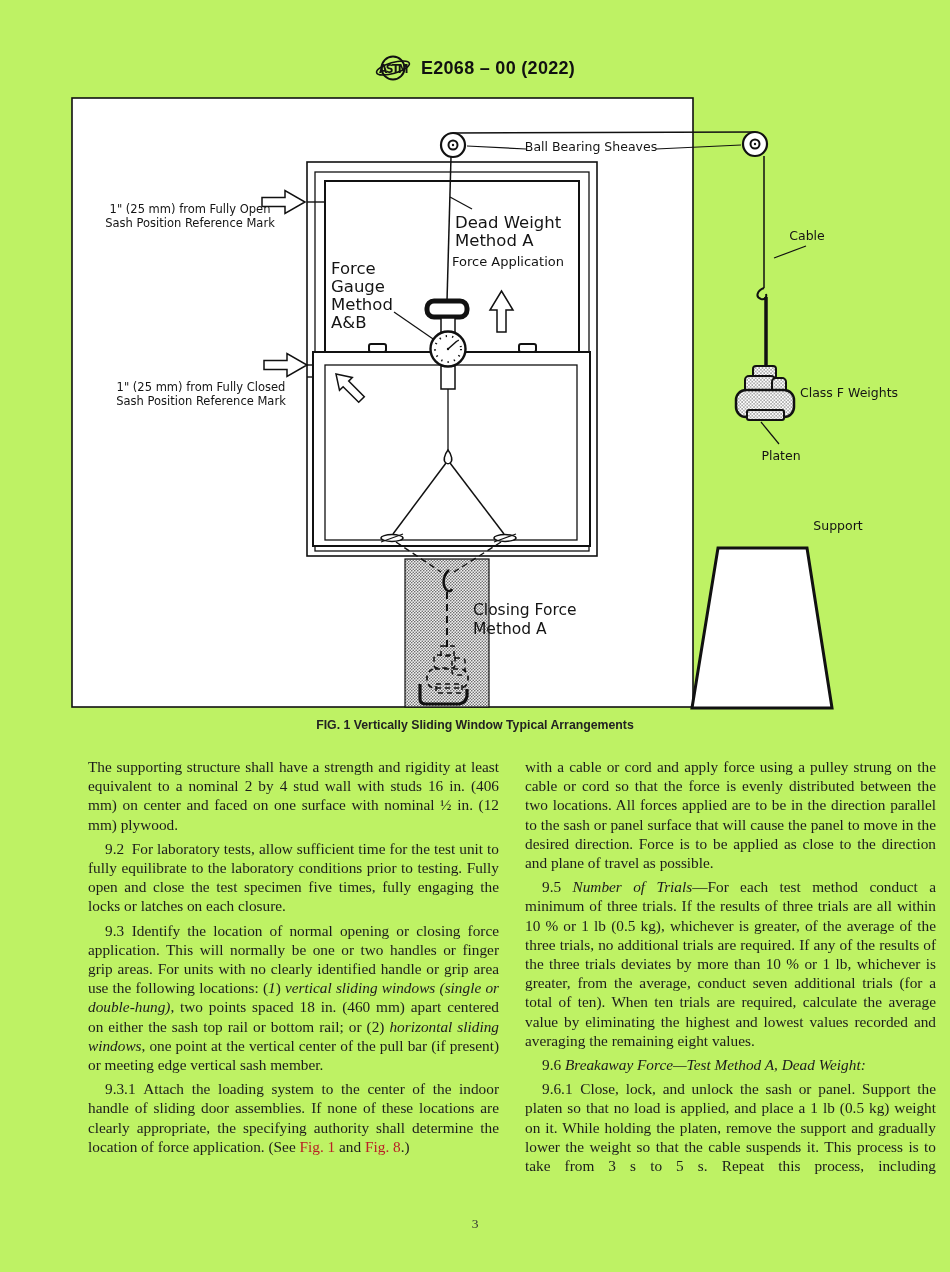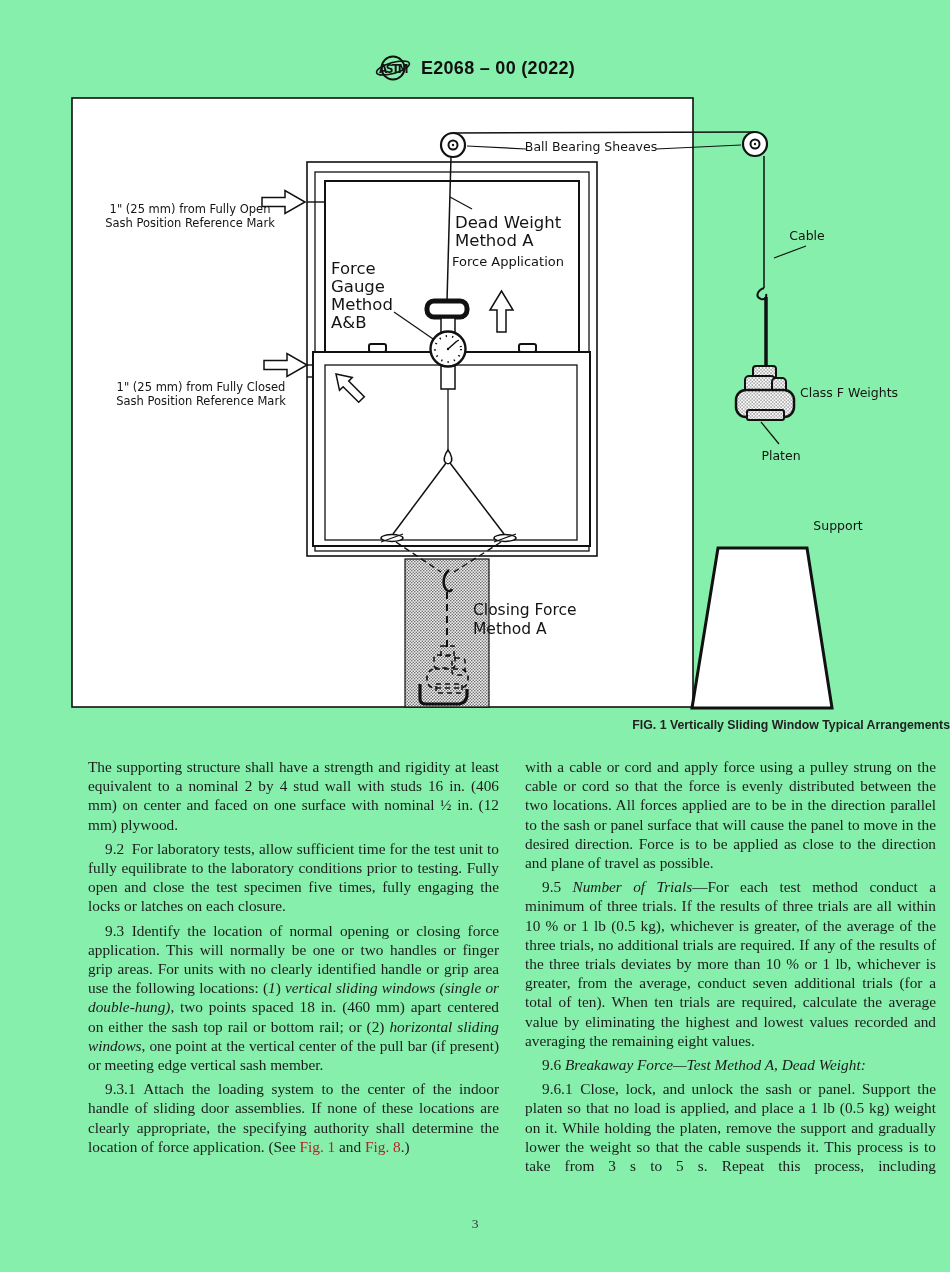--- a/index.html
+++ b/index.html
@@ -1,30 +1,30 @@
 <!DOCTYPE html>
 <html style="--link-red: #b92025; --ink: #1c1c1c;"><head>
 <meta charset="utf-8">
 <style>
   :root { --ink:#1c1c1c; --link-red:#b92025; }
   html,body { margin:0; padding:0; background:#888; }
   .page {
     position:relative; width:950px; height:1272px; margin:0 auto;
-    background:#86efac; overflow:hidden;
+    background:#bef264; overflow:hidden;
     font-family:"Liberation Serif", serif; color:var(--ink);
   }
   
   .hdr { position:absolute; top:50px; left:0; width:100%;
          display:flex; align-items:center; justify-content:center; gap:10px; }
   .hdr-title { font-family:"Liberation Sans", sans-serif; font-weight:bold;
                font-size:18px; letter-spacing:.3px; color:#111; }
   
   .fig-svg { position:absolute; top:0; left:0; }
   .fig-caption { position:absolute; top:718px; left:0; width:100%;
-                 text-align:right; font-family:"Liberation Sans", sans-serif;
+                 text-align:center; font-family:"Liberation Sans", sans-serif;
                  font-weight:bold; font-size:12.3px; color:#222; }
   
   .col { position:absolute; top:757px; width:411px;margin-left:37px; }
   .col-left  { left:51px; }
   .col-right { left:488px; }
   .col p { margin:0 0 5px 0; font-size:15.3px; line-height:19.2px;
            text-align:justify; text-indent:17px; }
   .col p.no-indent { text-indent:0; }
   .col p.runs-on { text-align-last:justify; }
   .s-i   { font-style:italic; }

